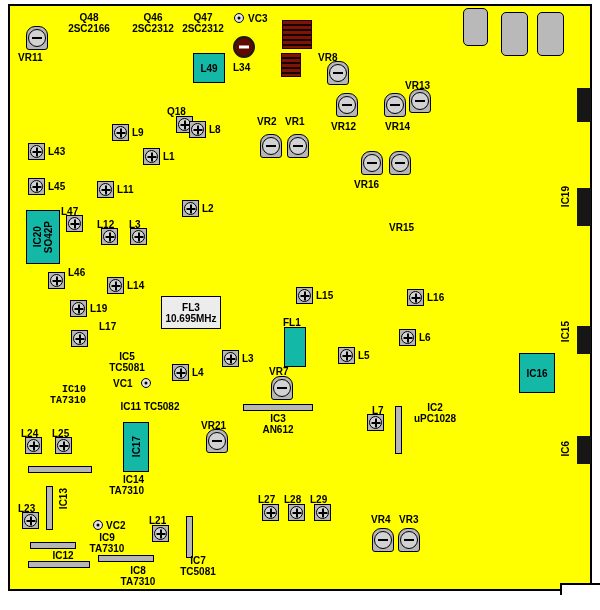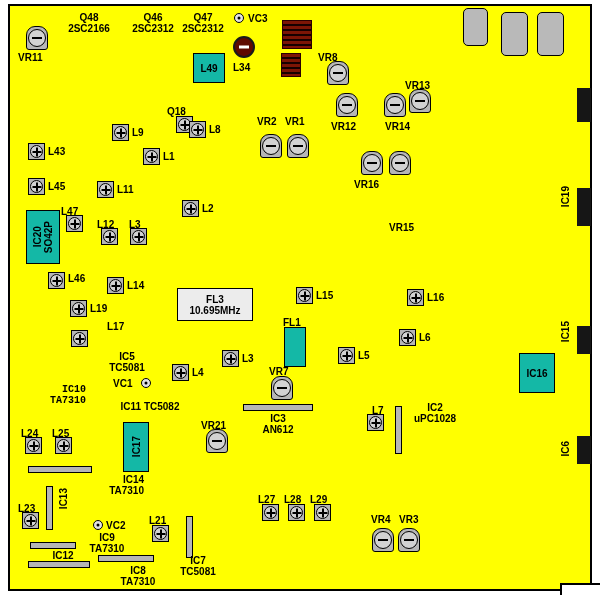--- a/index.html
+++ b/index.html
@@ -157,45 +157,45 @@
     <div class="comp coil" style="left: 130px; top: 228px;">
       <span class="screw"></span>
     </div>
     <span class="lbl" style="left: 129px; top: 219px;">L3</span>
     <span class="lbl vlbl" style="left: 560px; top: 186px;">IC19</span>
     <div class="comp tab" style="left: 577px; top: 88px; width: 14px; height: 34px;"></div>
     <div class="comp tab" style="left: 577px; top: 188px; width: 14px; height: 38px;"></div>
     <div class="comp coil" style="left: 48px; top: 272px;">
       <span class="screw"></span>
     </div>
-    <span class="lbl" style="left: 68px; top: 273px;">L46</span>
+    <span class="lbl" style="left: 68px; top: 267px;">L46</span>
     <div class="comp coil" style="left: 107px; top: 277px;">
       <span class="screw"></span>
     </div>
     <span class="lbl" style="left: 127px; top: 280px;">L14</span>
     <div class="comp coil" style="left: 296px; top: 287px;">
       <span class="screw"></span>
     </div>
     <span class="lbl" style="left: 316px; top: 290px;">L15</span>
     <div class="comp coil" style="left: 407px; top: 289px;">
       <span class="screw"></span>
     </div>
     <span class="lbl" style="left: 427px; top: 292px;">L16</span>
     <div class="comp coil" style="left: 70px; top: 300px;">
       <span class="screw"></span>
     </div>
     <span class="lbl" style="left: 90px; top: 303px;">L19</span>
-    <div class="comp filter" style="left: 161px; top: 288px; width: 76px; height: 33px; margin-left: 16px;">
+    <div class="comp filter" style="left: 161px; top: 296px; width: 60px; height: 33px;">
       <span class="ictext">FL3
 10.695MHz</span>
     </div>
     <div class="comp coil" style="left: 71px; top: 330px;">
       <span class="screw"></span>
     </div>
-    <span class="lbl" style="left: 82px; top: 321px; padding-left: 25px;">L17</span>
+    <span class="lbl" style="left: 74px; top: 321px; padding-left: 25px;">L17</span>
     <div class="comp ic" style="left: 284px; top: 327px; width: 22px; height: 40px;"></div>
     <span class="lbl" style="left: 283px; top: 317px;">FL1</span>
     <div class="comp coil" style="left: 399px; top: 329px;">
       <span class="screw"></span>
     </div>
     <span class="lbl" style="left: 419px; top: 332px;">L6</span>
     <span class="lbl vlbl" style="left: 560px; top: 321px;">IC15</span>
     <div class="comp tab" style="left: 577px; top: 326px; width: 14px; height: 28px;"></div>
     <span class="lbl" style="left: 98px; top: 351px; width: 58px; text-align: center;">IC5
 TC5081</span>

